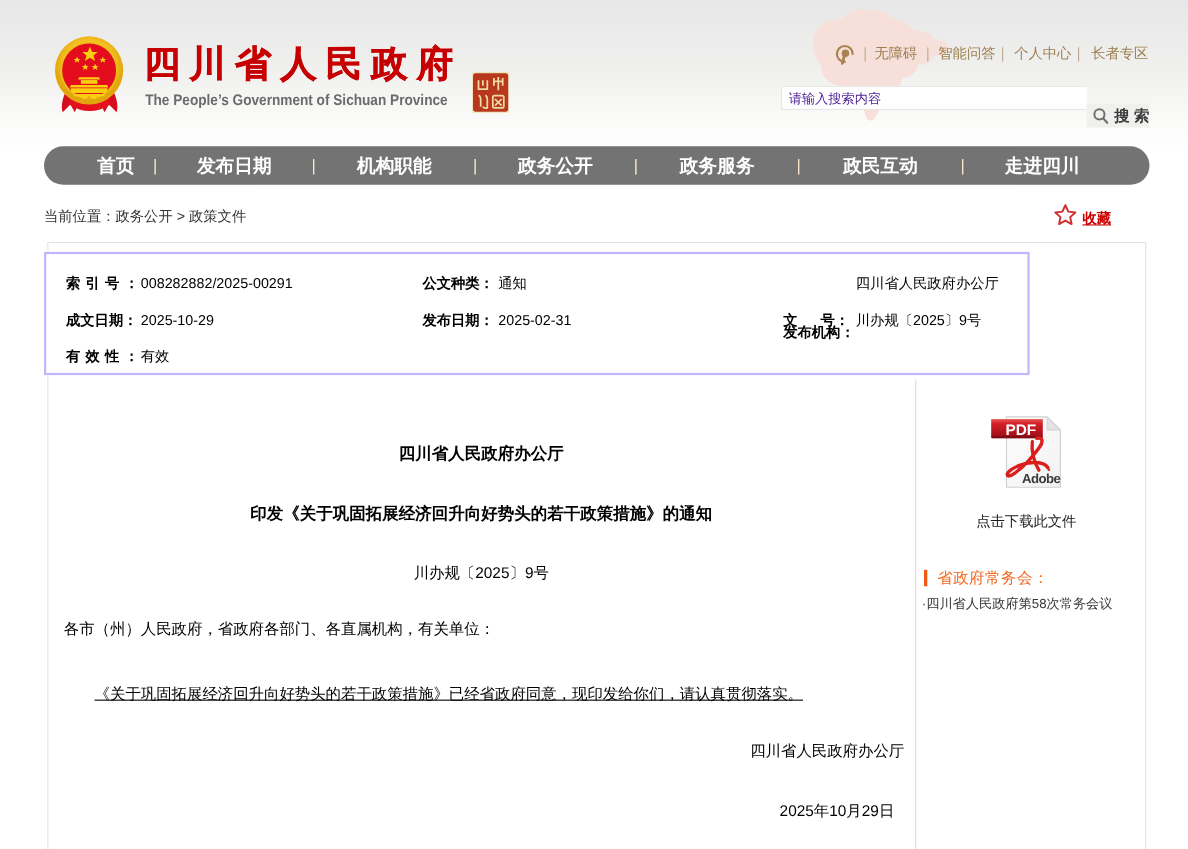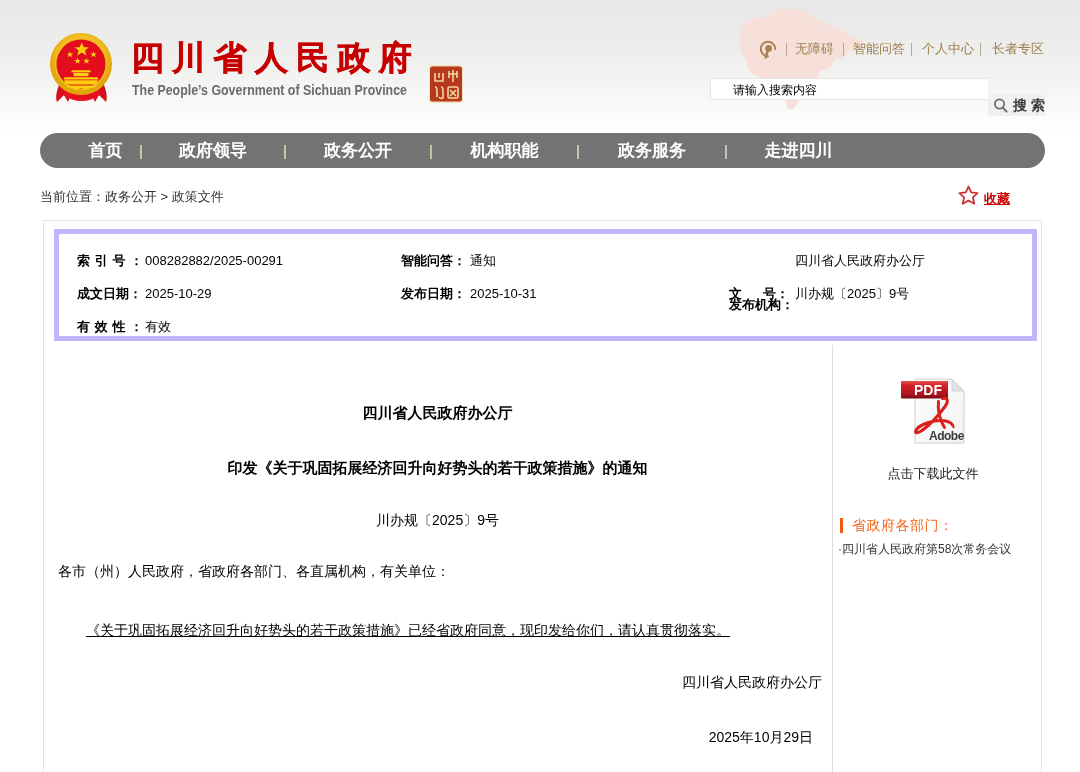--- a/index.html
+++ b/index.html
@@ -9,36 +9,36 @@
 
 .header{position:absolute;left:0;top:0;width:1080px;height:133px;
   background:linear-gradient(180deg,#e7e7e7 0%,#efefee 45%,#fbfbfa 85%,#fefefe 100%);}
 .map{position:absolute;left:735px;top:6px;}
 .sitename{position:absolute;left:131px;top:38px;width:300px;height:40px;
   color:#c60000;font-size:33px;font-weight:bold;letter-spacing:8.3px;line-height:40px;white-space:nowrap;-webkit-text-stroke:0.6px #c60000;}
 .siteen{position:absolute;left:132px;top:82px;color:#6b6b6b;font-size:14px;font-weight:bold;white-space:nowrap;transform:scaleX(0.885);transform-origin:0 0;}
 .tl{position:absolute;top:42px;height:14px;line-height:14px;color:#9d7f4e;font-size:13px;white-space:nowrap;}
 .tsep{position:absolute;top:43px;width:1px;height:13px;background:#b9a98b;}
 .search-input{position:absolute;left:710px;top:78px;width:278px;height:22px;background:#fff;
-  border:1px solid #e6e6e4;border-right:none;line-height:22px;color:#000000;font-size:12px;padding-left:22px;}
+  border:1px solid #e6e6e4;border-right:none;line-height:22px;color:#4c1d95;font-size:12px;padding-left:6px;}
 .search-btn{position:absolute;left:988px;top:94px;width:57px;height:22px;background:#f0f0ef;
   line-height:22px;font-size:14px;color:#3a3a3a;font-weight:bold;white-space:nowrap;}
 .search-btn span{position:absolute;left:25px;top:0;letter-spacing:4px;}
 
 .nav{position:absolute;left:40px;top:133px;width:1005px;height:35px;background:#737373;
   border-radius:17.5px;display:flex;align-items:center;padding-left:30px;padding-right:25px;}
 .nav .it{position:relative;text-align:center;color:#fff;font-size:17px;font-weight:bold;line-height:35px;}
 .nav .it:after{content:"|";position:absolute;right:-2px;top:0;color:#f7e9c9;font-weight:normal;font-size:15px;}
 .nav .it:last-child:after{content:"";}
 
 .crumb{position:absolute;left:40px;top:188px;font-size:13px;color:#333;}
 .fav{position:absolute;left:984px;top:190px;font-size:13px;color:#c00;font-weight:bold;text-decoration:underline;}
 
 .wrapper{position:absolute;left:43px;top:220px;width:999px;height:553px;border:1px solid #e4e4e4;border-bottom:none;background:#fff;}
-.meta{position:absolute;left:54px;top:229px;width:983px;height:112px;border:5px solid #c4b5fd;background:#fff;}
+.meta{position:absolute;left:40px;top:229px;width:896px;height:112px;border:2px solid #c4b5fd;background:#fff;}
 .meta div{position:absolute;white-space:nowrap;font-size:13px;color:#000;height:17px;line-height:17px;}
 .meta .lb{font-weight:bold;}
 .vdiv{position:absolute;left:832px;top:345px;width:1px;height:427px;background:#ddd;}
 
 .line{position:absolute;white-space:nowrap;font-size:14px;color:#000;height:20px;line-height:20px;}
 .ctr{left:43px;width:789px;text-align:center;}
 .bold{font-weight:bold;font-size:15px;}
 
 .pdfwrap{position:absolute;left:901px;top:376px;}
 .dl{position:absolute;left:843px;top:465px;width:180px;text-align:center;font-size:13px;color:#1a1a1a;}
@@ -131,45 +131,46 @@
       <svg width="15" height="15" viewBox="0 0 15 15" style="position:absolute;left:5px;top:3.5px;">
         <circle cx="6.5" cy="6" r="4.6" fill="none" stroke="#6e6e6e" stroke-width="1.8"></circle>
         <path d="M9.8,9.6 L13.6,13.6" stroke="#6e6e6e" stroke-width="2" stroke-linecap="round"></path>
       </svg>
       <span>搜索</span>
     </div>
 </div>
 
 <div class="nav">
   <div class="it" style="width:71px;">首页</div>
-  <div class="it" style="width:144px;">政府领导</div>
+  <div class="it" style="width:144px;">发布日期</div>
+  <div class="it" style="width:147px;">机构职能</div>
   <div class="it" style="width:146px;">政务公开</div>
-  <div class="it" style="width:147px;">机构职能</div>
   <div class="it" style="width:148px;">政务服务</div>
+  <div class="it" style="width:149px;">政民互动</div>
   <div class="it" style="width:145px;">走进四川</div>
 </div>
 
 <div class="crumb">当前位置：政务公开 &gt; 政策文件</div>
 <svg class="abs" style="left:957px;top:184px;" width="23" height="23" viewBox="0 0 23 23">
   <path d="M11.5,2.6 L14.2,8.4 L20.6,9.1 L15.9,13.4 L17.2,19.7 L11.5,16.5 L5.8,19.7 L7.1,13.4 L2.4,9.1 L8.8,8.4 Z" fill="none" stroke="#ce3333" stroke-width="1.8" stroke-linejoin="round"></path>
 </svg>
 <div class="fav">收藏</div>
 
 <div class="wrapper"></div>
 <div class="meta">
   <div class="lb" style="left:18px;top:18px;"><span style="letter-spacing:4.7px">索引号</span>：</div>
   <div style="left:86px;top:18px;">008282882/2025-00291</div>
-  <div class="lb" style="left:342px;top:18px;">智能问答：</div>
+  <div class="lb" style="left:342px;top:18px;">公文种类：</div>
   <div style="left:411px;top:18px;">通知</div>
   <div class="lb" style="left:670px;top:18px;margin-top:44px;">发布机构：</div>
   <div style="left:736px;top:18px;">四川省人民政府办公厅</div>
   <div class="lb" style="left:18px;top:51px;">成文日期：</div>
   <div style="left:86px;top:51px;">2025-10-29</div>
   <div class="lb" style="left:342px;top:51px;">发布日期：</div>
-  <div style="left:411px;top:51px;">2025-10-31</div>
+  <div style="left:411px;top:51px;">2025-02-31</div>
   <div class="lb" style="left:670px;top:51px;"><span style="letter-spacing:21px">文</span>号：</div>
   <div style="left:736px;top:51px;">川办规〔2025〕9号</div>
   <div class="lb" style="left:18px;top:84px;"><span style="letter-spacing:4.7px">有效性</span>：</div>
   <div style="left:86px;top:84px;">有效</div>
 </div>
 <div class="vdiv"></div>
 
 <div class="line ctr bold" style="top:403px;">四川省人民政府办公厅</div>
 <div class="line ctr bold" style="top:458px;">印发《关于巩固拓展经济回升向好势头的若干政策措施》的通知</div>
 <div class="line ctr" style="top:510px;">川办规〔2025〕9号</div>
@@ -202,15 +203,15 @@
   <g fill="none" stroke="#db1f1c" stroke-linecap="round">
     <path d="M41.5,22.5 C46.5,21 48,25 44,30.5 C39,37.5 30,48 21,54.5 C16,58 13,57 15.5,53.5 C19,49 30,44.5 39,44.5 C46,44.5 50,46.5 51.5,49" stroke-width="3.1"></path>
     <path d="M37.5,25.5 C36.5,33 38.5,44 43.5,51.5" stroke-width="3"></path>
   </g>
   <circle cx="52.5" cy="51" r="1.2" fill="#db1f1c"></circle>
   <text x="28" y="63.5" font-family="Liberation Sans,sans-serif" font-size="12" font-weight="bold" fill="#3a3a3a" letter-spacing="-0.5">Adobe</text>
 </svg>
 <div class="dl">点击下载此文件</div>
 <div class="sideh">
     <span class="bar"></span>
-    <span class="tx">省政府各部门：</span>
+    <span class="tx">省政府常务会：</span>
   </div>
 <div class="sideli">·四川省人民政府第58次常务会议</div>
 
 </body></html>

